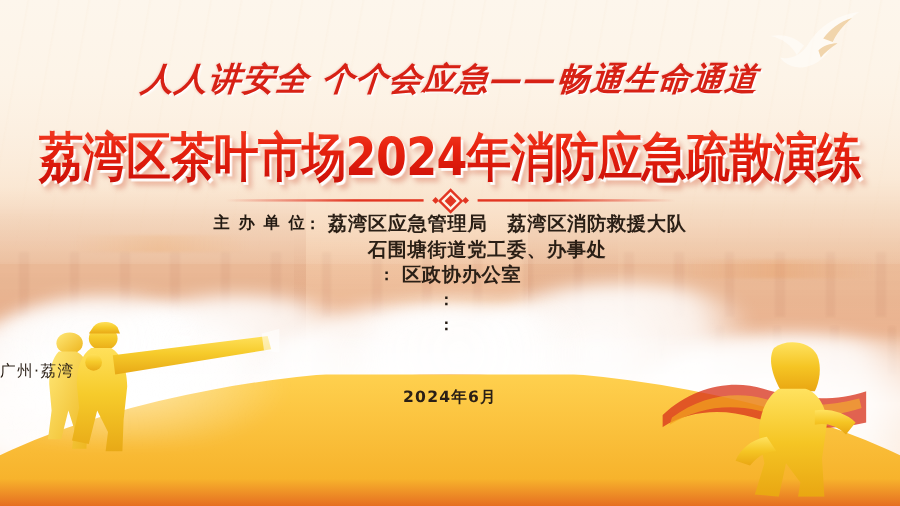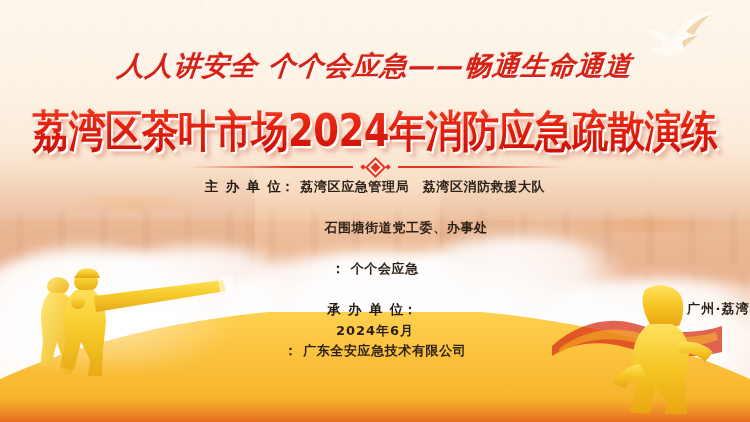--- a/index.html
+++ b/index.html
@@ -194,41 +194,41 @@
     border:2px solid #e23622;background:#fdf3e6;
     position:relative;
   }
   .orn-dia:after{
     content:"";position:absolute;inset:2px;background:#e23622;
   }
 
   
   .orgs{
     position:absolute;top:176px;left:0;right:0;
-    display:flex;flex-direction:column;align-items:center;gap:20px;
+    display:flex;flex-direction:column;align-items:center;
   }
   .org-row{display:flex;align-items:flex-start;line-height:21px;}
   .org-lbl{
     width:76px;text-align:justify;text-align-last:justify;
     font-size:13.5px;font-weight:700;color:#231a12;
     font-family:"DejaVu Sans","Liberation Sans",sans-serif;
     letter-spacing:0px;
   }
   .org-colon{font-size:13.5px;font-weight:700;color:#231a12;margin-right:6px;}
   .org-val{
-    font-size:13px;font-weight:600;color:#2a1f16;
+    font-size:16px;font-weight:600;color:#2a1f16;
     font-family:"DejaVu Sans","Liberation Sans",sans-serif;
     letter-spacing:0.6px;white-space:nowrap;text-align:right;
   }
   .org-cont{margin-left:62px;}
 
   
   .place{
-    position:absolute;top:300px;left:0;right:0;text-align:right;
-    font-size:13px;font-weight:700;color:#2a1f16;letter-spacing:1.2px;
+    position:absolute;top:300px;left:0;right:0;text-align:left;
+    font-size:13px;font-weight:400;color:#2a1f16;letter-spacing:1.2px;
     font-family:"DejaVu Sans","Liberation Sans",sans-serif;
   }
   .date{
     position:absolute;top:322px;left:0;right:0;text-align:center;
     font-size:13px;font-weight:600;color:#2a1f16;letter-spacing:1px;
     font-family:"DejaVu Sans","Liberation Sans",sans-serif;
   }
 </style>
 </head>
 <body>
@@ -359,31 +359,29 @@
         <span class="org-lbl">主办单位</span>
         <span class="org-colon">：</span>
         <span class="org-val">荔湾区应急管理局　荔湾区消防救援大队</span>
       </div>
       <div class="org-row org-cont">
         <span class="org-val">石围塘街道党工委、办事处</span>
       </div>
 
       <div class="org-row">
         <span class="org-colon">：</span>
-        <span class="org-val">个个会应急</span>
-      </div>
-
-      <div class="org-row">
-        <span class="org-lbl">承办单位</span>
-        <span class="org-colon">：</span>
+        <span class="org-val">区政协办公室</span>
       </div>
 
       <div class="org-row">
         <span class="org-colon">：</span>
-        <span class="org-val">广东全安应急技术有限公司</span>
+      </div>
+
+      <div class="org-row">
+        <span class="org-colon">：</span>
       </div>
 
     </div>
 
     <div class="place">广州·荔湾</div>
     <div class="date">2024年6月</div>
 
   </div>
 </div>
 

